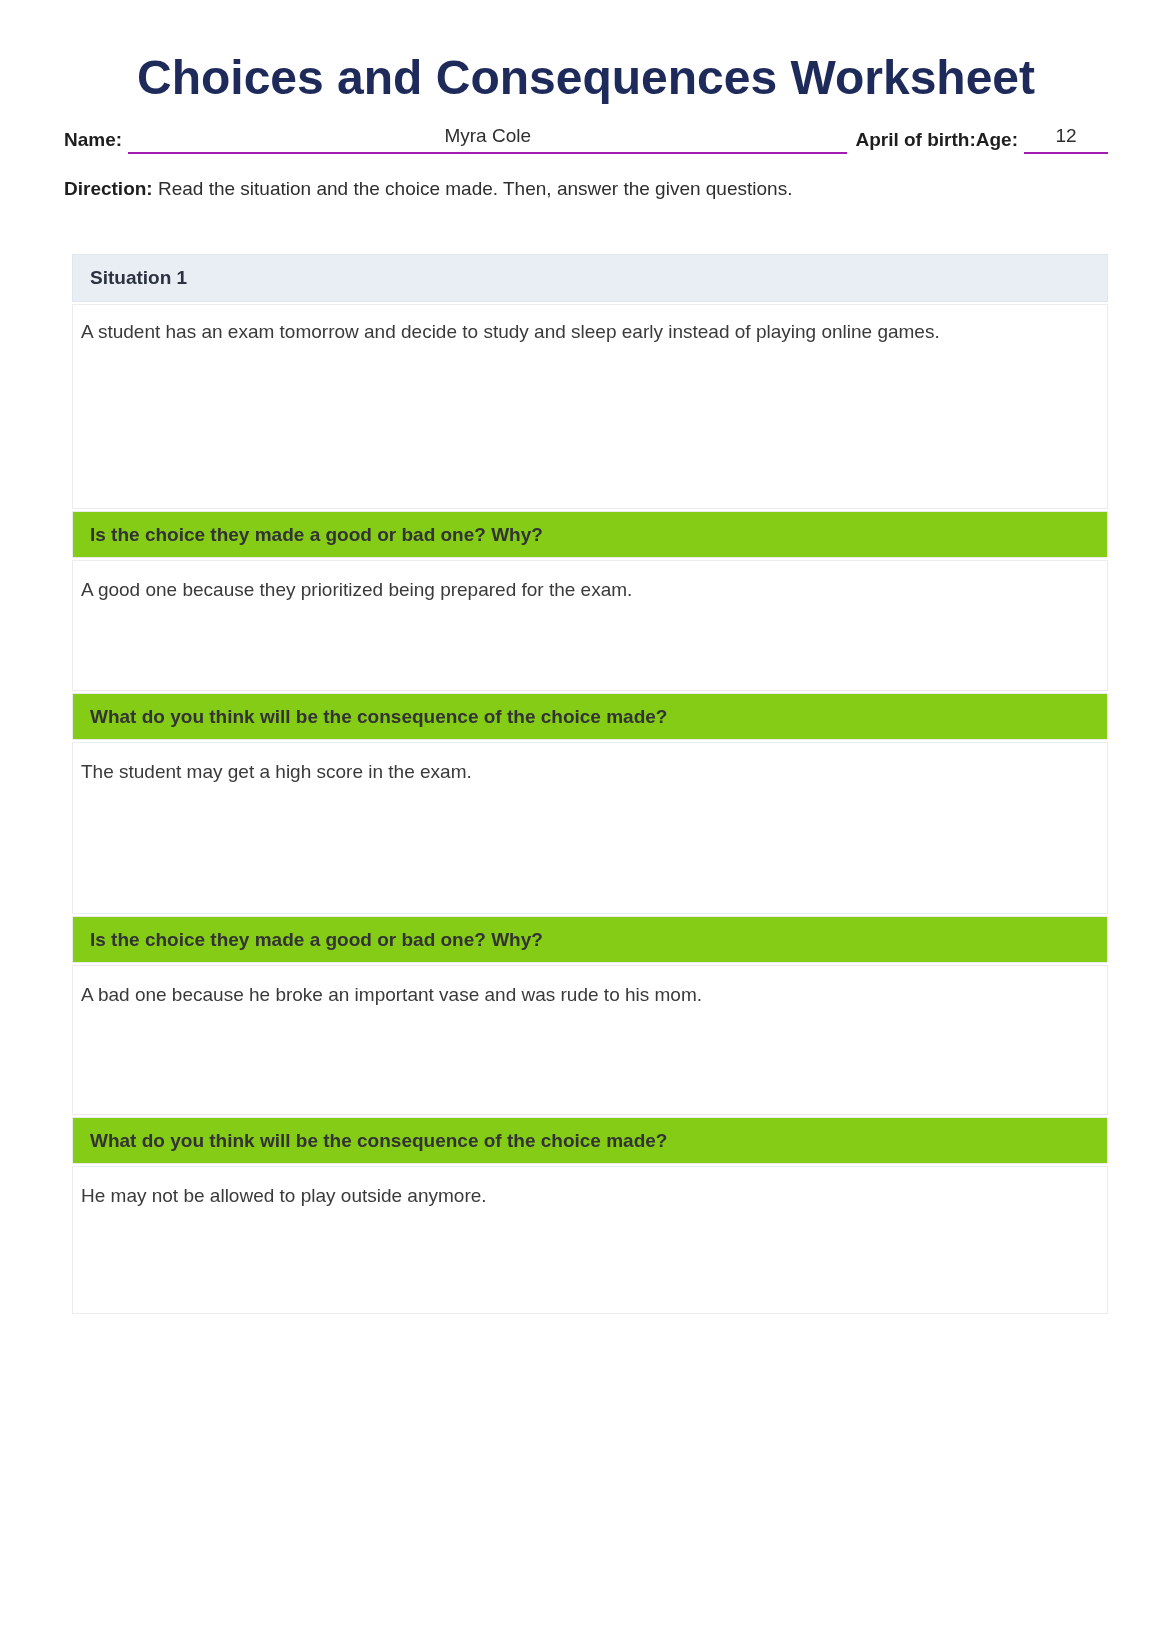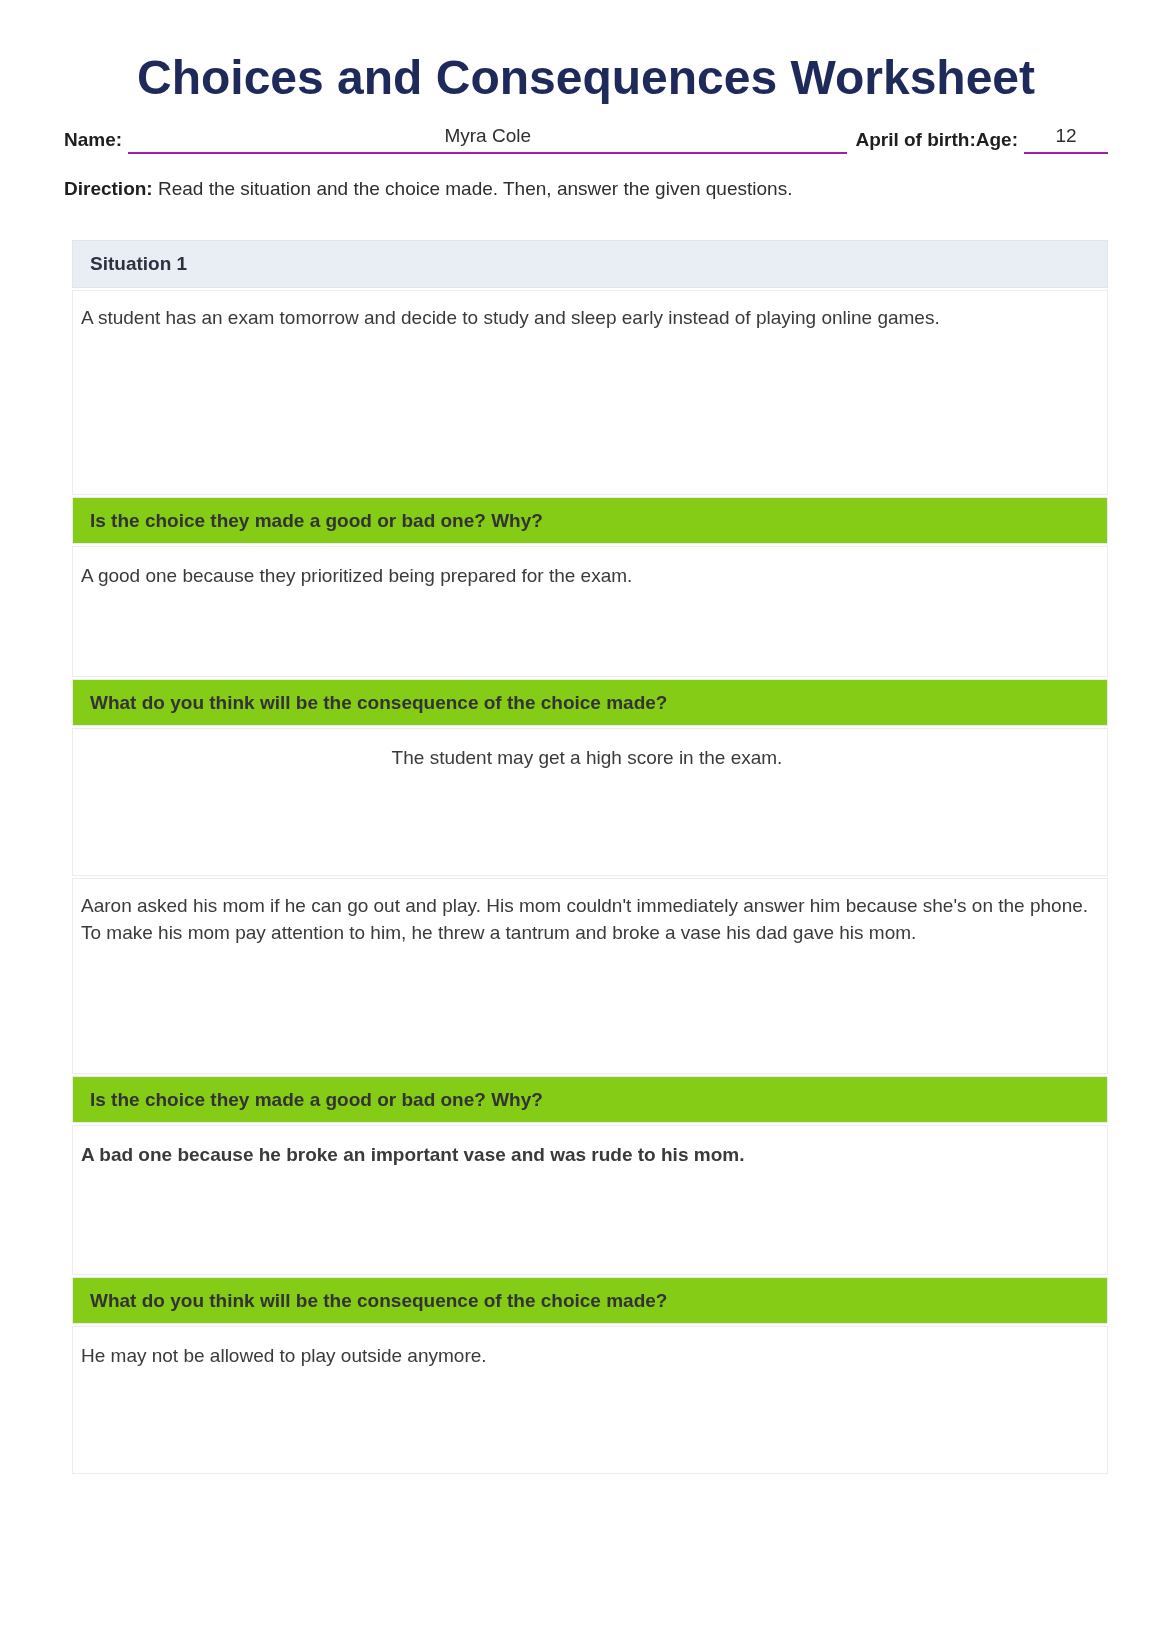--- a/index.html
+++ b/index.html
@@ -41,21 +41,21 @@
     white-space: nowrap;
     overflow: hidden;
   }
   .fill-name { flex: 1 1 auto; margin: 0 8px 0 6px; }
   .fill-dob  { width: 288px; margin: 0 10px 0 6px; }
   .fill-age  { width: 84px;  margin: 0 0 0 6px; }
 
   .direction-row { margin-top: 24px; font-size: 19px; color: #2e2e2e; }
   .direction-label { font-weight: bold; color: #1e1e1e; }
 
-  .worksheet { margin-top: 40px; padding-left: 8px; }
+  .worksheet { margin-top: 54px; padding-left: 8px; }
 
   .row { margin-bottom: 2px; background: #ffffff; }
 
   .sit-header {
     height: 48px;
     background: #e9eef4;
     border: 1px solid #dfe6ee;
     display: flex;
     align-items: center;
     padding-left: 17px;
@@ -83,23 +83,23 @@
   }
   .answer {
     border: 1px solid #ececec;
     padding: 15px 14px 0 8px;
     font-size: 19px;
     line-height: 27px;
     color: #3a3a3a;
   }
   .h-body1 { height: 205px; }
   .h-a1    { height: 131px; }
-  .h-a2    { height: 148px; text-align: center; }
+  .h-a2    { height: 172px; }
   .h-body2 { height: 196px; }
-  .h-a3    { height: 150px; font-weight: bold; }
+  .h-a3    { height: 150px; }
   .h-a4    { height: 148px; }
 </style>
 </head>
 <body>
 
 <div class="page">
 
   <h1 class="title">Choices and Consequences Worksheet</h1>
 
   <div class="meta-row">
@@ -122,21 +122,20 @@
     <div class="row q-header">
       <span>Is the choice they made a good or bad one? Why?</span>
     </div>
     <div class="row answer h-a1">A good one because they prioritized being prepared for the exam.</div>
 
     <div class="row q-header">
       <span>What do you think will be the consequence of the choice made?</span>
     </div>
     <div class="row answer h-a2">The student may get a high score in the exam.</div>
 
-    <div class="row sit-body h-body2">Aaron asked his mom if he can go out and play. His mom couldn't immediately answer him because she's on the phone. To make his mom pay attention to him, he threw a tantrum and broke a vase his dad gave his mom.</div>
 
     <div class="row q-header">
       <span>Is the choice they made a good or bad one? Why?</span>
     </div>
     <div class="row answer h-a3">A bad one because he broke an important vase and was rude to his mom.</div>
 
     <div class="row q-header">
       <span>What do you think will be the consequence of the choice made?</span>
     </div>
     <div class="row answer h-a4">He may not be allowed to play outside anymore.</div>

